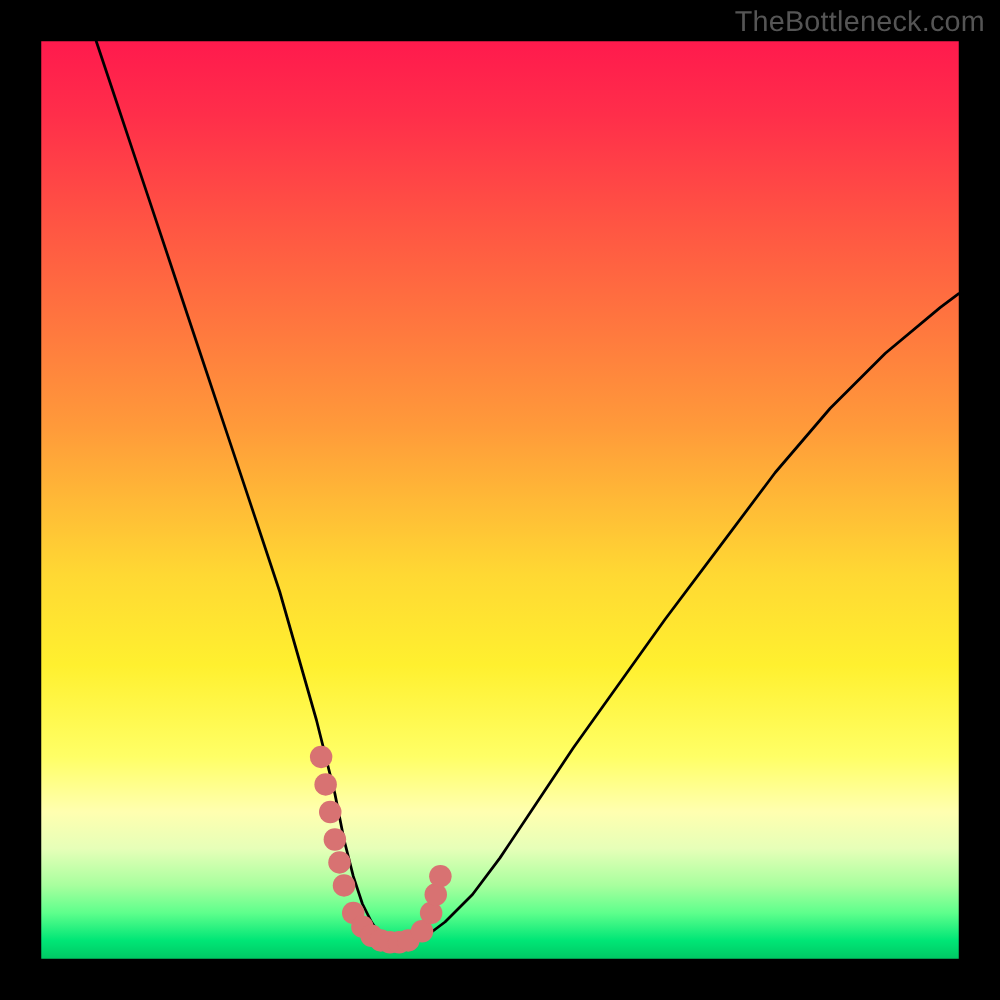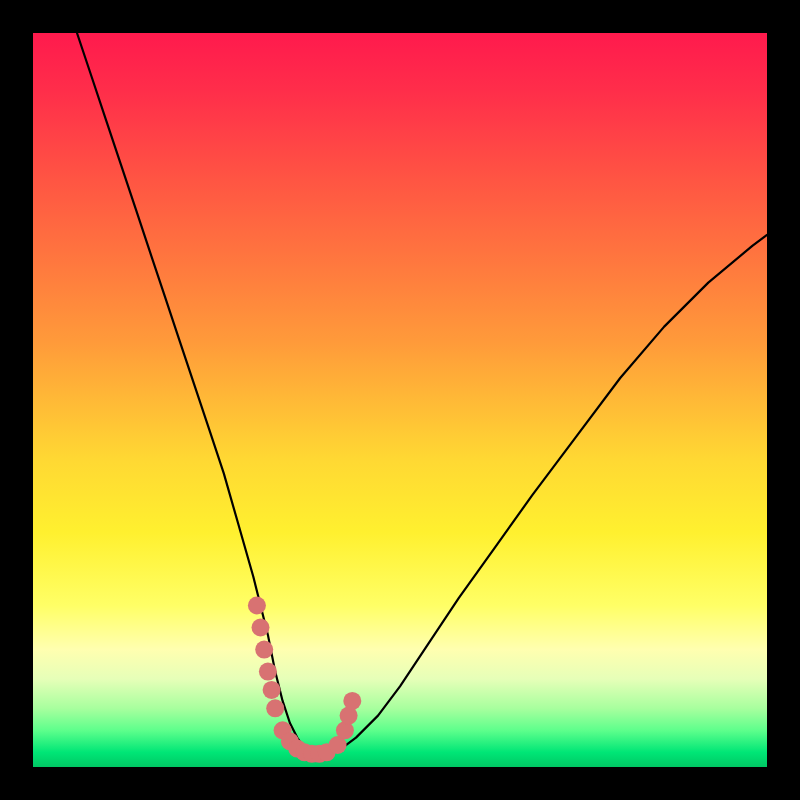--- a/index.html
+++ b/index.html
@@ -56,20 +56,21 @@
     top: 0;
     width: 734px;
     height: 734px;
     overflow: visible;
   }
 </style>
 </head>
 <body>
 
 <div class="frame">
+  <div class="watermark">TheBottleneck.com</div>
   <div class="plot-area">
     <svg class="curve" viewBox="0 0 734 734">
       <path id="curve-path" fill="none" stroke="#000" stroke-width="2.2" stroke-linecap="round" stroke-linejoin="round" d="M44.0 0.0 L58.7 44.0 L73.4 88.1 L88.1 132.1 L102.8 176.2 L117.4 220.2 L132.1 264.2 L146.8 308.3 L161.5 352.3 L176.2 396.4 L190.8 440.4 L205.5 491.8 L220.2 543.2 L234.9 601.9 L242.2 638.6 L249.6 667.9 L256.9 690.0 L264.2 704.6 L271.6 715.6 L278.9 719.3 L293.6 719.3 L308.3 715.6 L323.0 704.6 L345.0 682.6 L367.0 653.3 L396.4 609.2 L425.7 565.2 L462.4 513.8 L499.1 462.4 L543.2 403.7 L587.2 345.0 L631.2 293.6 L675.3 249.6 L719.3 212.9 L734.0 201.9"></path>
       <g id="markers">
           <circle cx="223.9" cy="572.5" r="9" fill="#d87272"></circle>
           <circle cx="227.5" cy="594.5" r="9" fill="#d87272"></circle>
           <circle cx="231.2" cy="616.6" r="9" fill="#d87272"></circle>
           <circle cx="234.9" cy="638.6" r="9" fill="#d87272"></circle>
           <circle cx="238.6" cy="656.9" r="9" fill="#d87272"></circle>
           <circle cx="242.2" cy="675.3" r="9" fill="#d87272"></circle>

